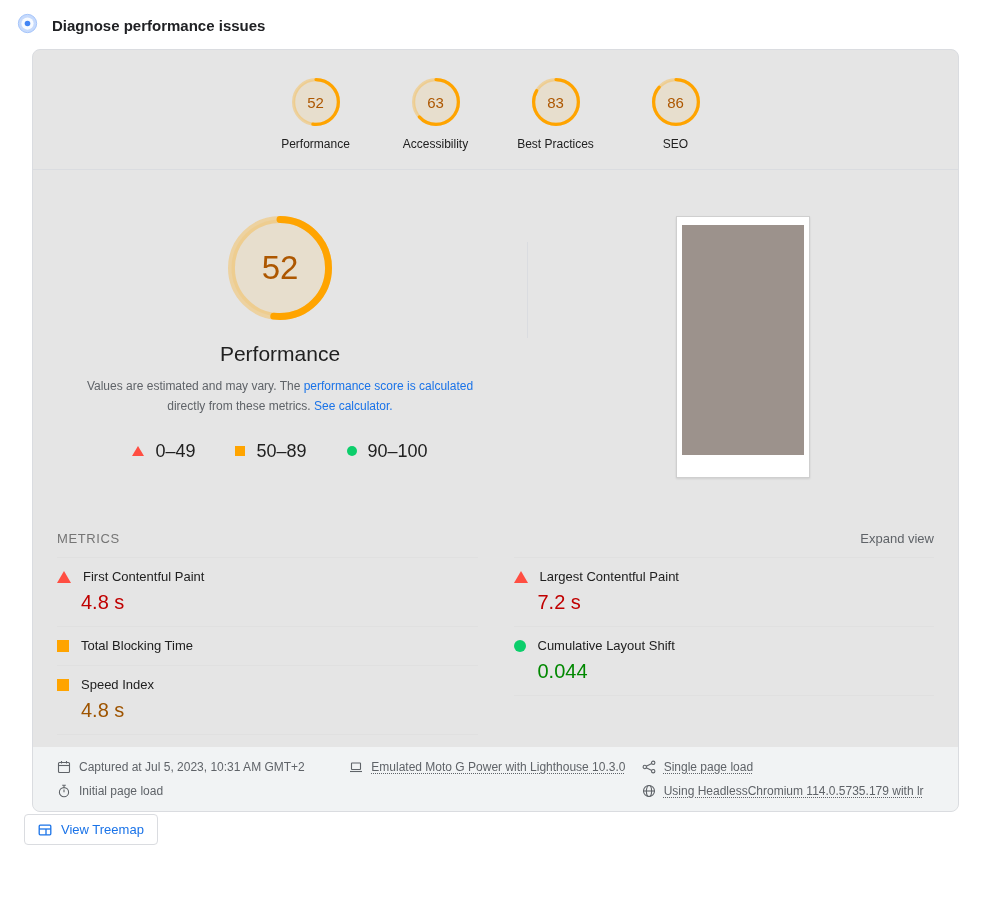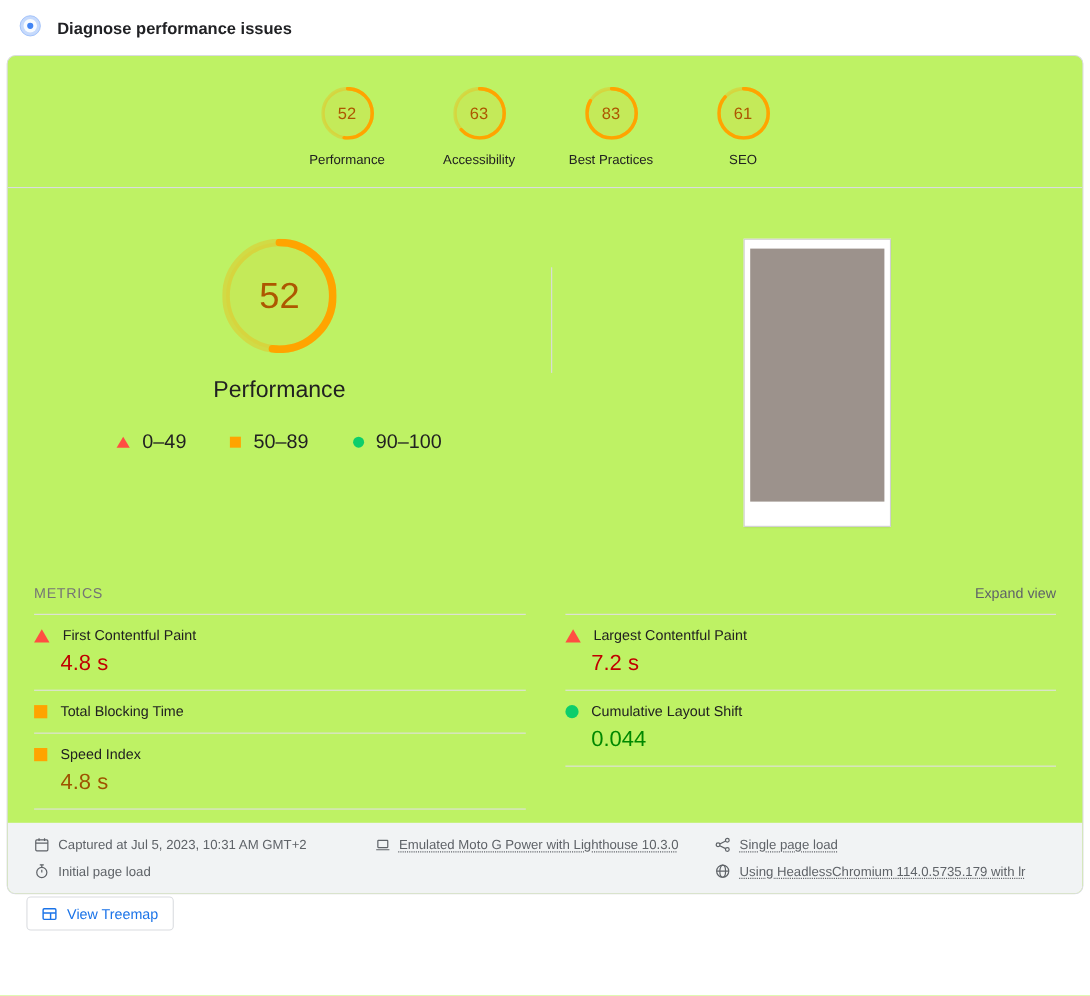--- a/index.html
+++ b/index.html
@@ -10,21 +10,21 @@
     color: #212121;
     overflow: hidden;
   }
   a { text-decoration: none; }
 
   
   .header { display: flex; align-items: center; gap: 14px; padding: 13px 17px 11px; }
   .header-title { font-size: 15px; font-weight: bold; color: #202124; }
 
   
-  .card { margin: 0 6px; border: 1px solid #dadce0; border-radius: 8px; background: #bef264; overflow: hidden; }
+  .card { margin: 0 32px; border: 1px solid #dadce0; border-radius: 8px; background: #e5e5e5; overflow: hidden; }
 
   
   .gauges-row { display: flex; justify-content: center; gap: 30px; padding: 28px 0 18px; }
   .summary-gauge { width: 90px; display: flex; flex-direction: column; align-items: center; cursor: pointer; }
   .gauge-wrap { position: relative; width: 48px; height: 48px; }
   .gauge-wrap svg { width: 100%; height: 100%; display: block; }
   .gauge-num {
     position: absolute; inset: 0; display: flex; align-items: center; justify-content: center;
     font-size: 15px; color: var(--c-gauge-text, #ad5700);
   }
@@ -141,40 +141,41 @@
             <div class="gauge-num">83</div>
           </div>
           <div class="gauge-label">Best Practices</div>
         </div>
         <div class="summary-gauge">
           <div class="gauge-wrap">
             <svg viewBox="0 0 120 120" aria-hidden="true">
               <circle cx="60" cy="60" r="56" fill="rgba(255,164,0,0.10)" stroke="rgba(255,164,0,0.30)" stroke-width="8"></circle>
               <circle cx="60" cy="60" r="56" fill="none" stroke="var(--c-gauge-arc,#ffa400)" stroke-width="8" stroke-linecap="round" transform="rotate(-90 60 60)" stroke-dasharray="302.60 351.86"></circle>
             </svg>
-            <div class="gauge-num">61</div>
+            <div class="gauge-num">86</div>
           </div>
           <div class="gauge-label">SEO</div>
         </div>
       </div>
 
     <div class="hdivider"></div>
 
     <div class="perf-section">
       <div class="perf-left">
         <div id="big-gauge">
             <div class="gauge-wrap gauge-large">
               <svg viewBox="0 0 120 120" aria-hidden="true">
                 <circle cx="60" cy="60" r="56" fill="rgba(255,164,0,0.10)" stroke="rgba(255,164,0,0.30)" stroke-width="8"></circle>
                 <circle cx="60" cy="60" r="56" fill="none" stroke="var(--c-gauge-arc,#ffa400)" stroke-width="8" stroke-linecap="round" transform="rotate(-90 60 60)" stroke-dasharray="182.97 351.86"></circle>
               </svg>
               <div class="gauge-num">52</div>
             </div>
           </div>
         <div class="perf-title">Performance</div>
+        <p class="perf-desc"><span>Values are estimated and may vary. The </span><a class="link" href="#">performance score is calculated</a><span> directly from these metrics. </span><a class="link" href="#">See calculator.</a></p>
         <div class="legend" id="legend">
             <div class="legend-item">
               <span class="shape shape-fail"></span>
               <span>0–49</span>
             </div>
             <div class="legend-item">
               <span class="shape shape-average"></span>
               <span>50–89</span>
             </div>
             <div class="legend-item">

